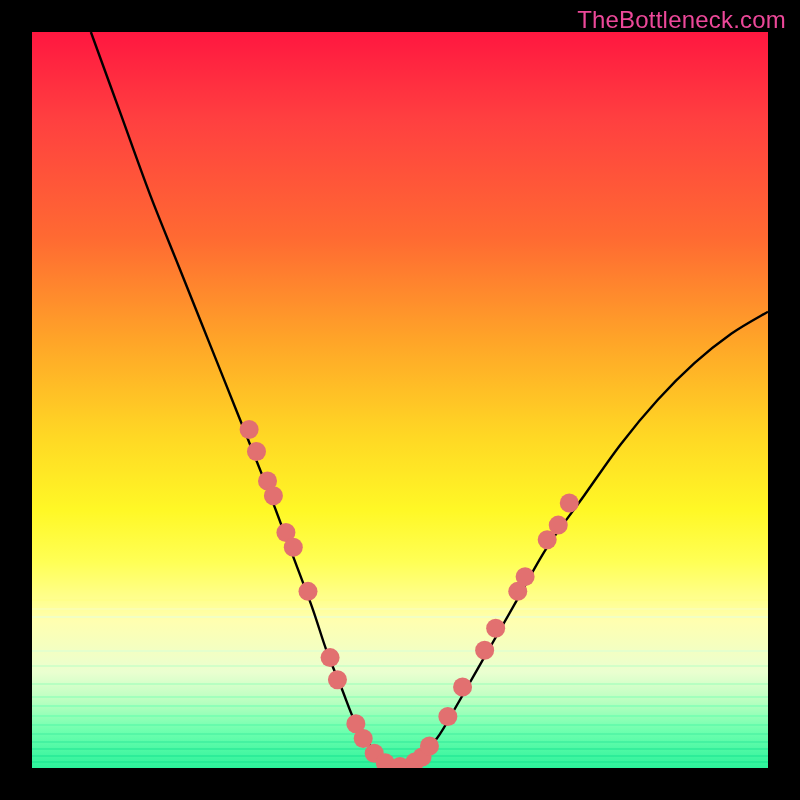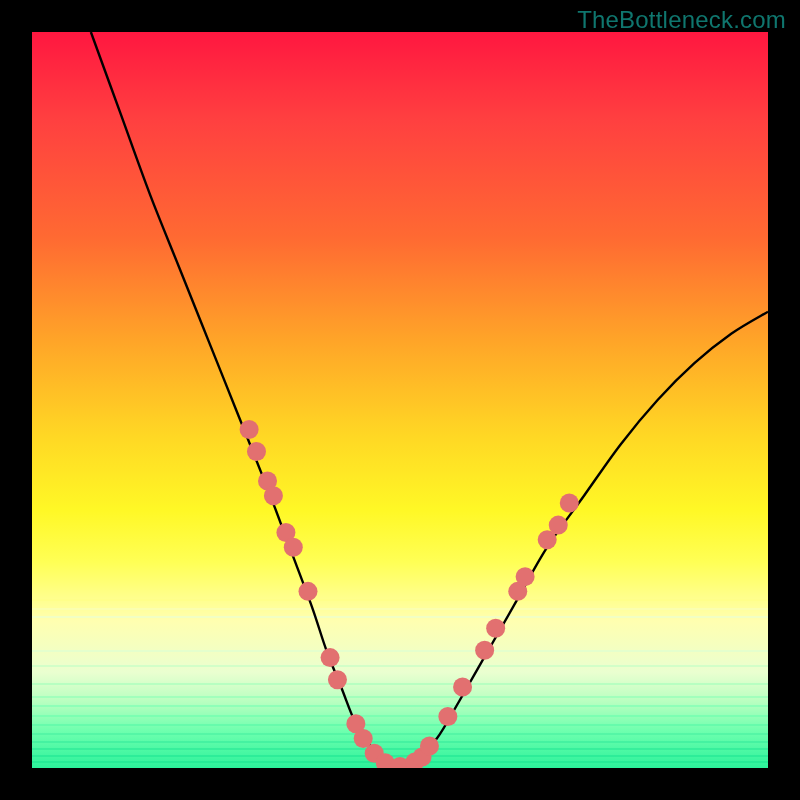--- a/index.html
+++ b/index.html
@@ -39,21 +39,21 @@
   .strip {
     position: absolute;
     left: 0;
     width: 100%;
     height: 2px;
   }
   .watermark {
     position: absolute;
     top: 6px;
     right: 14px;
-    color: #0f766e;
+    color: #ec4899;
     font-size: 24px;
     letter-spacing: 0.2px;
     font-weight: 400;
   }
   svg {
     position: absolute;
     left: 0;
     top: 0;
   }
 </style>

